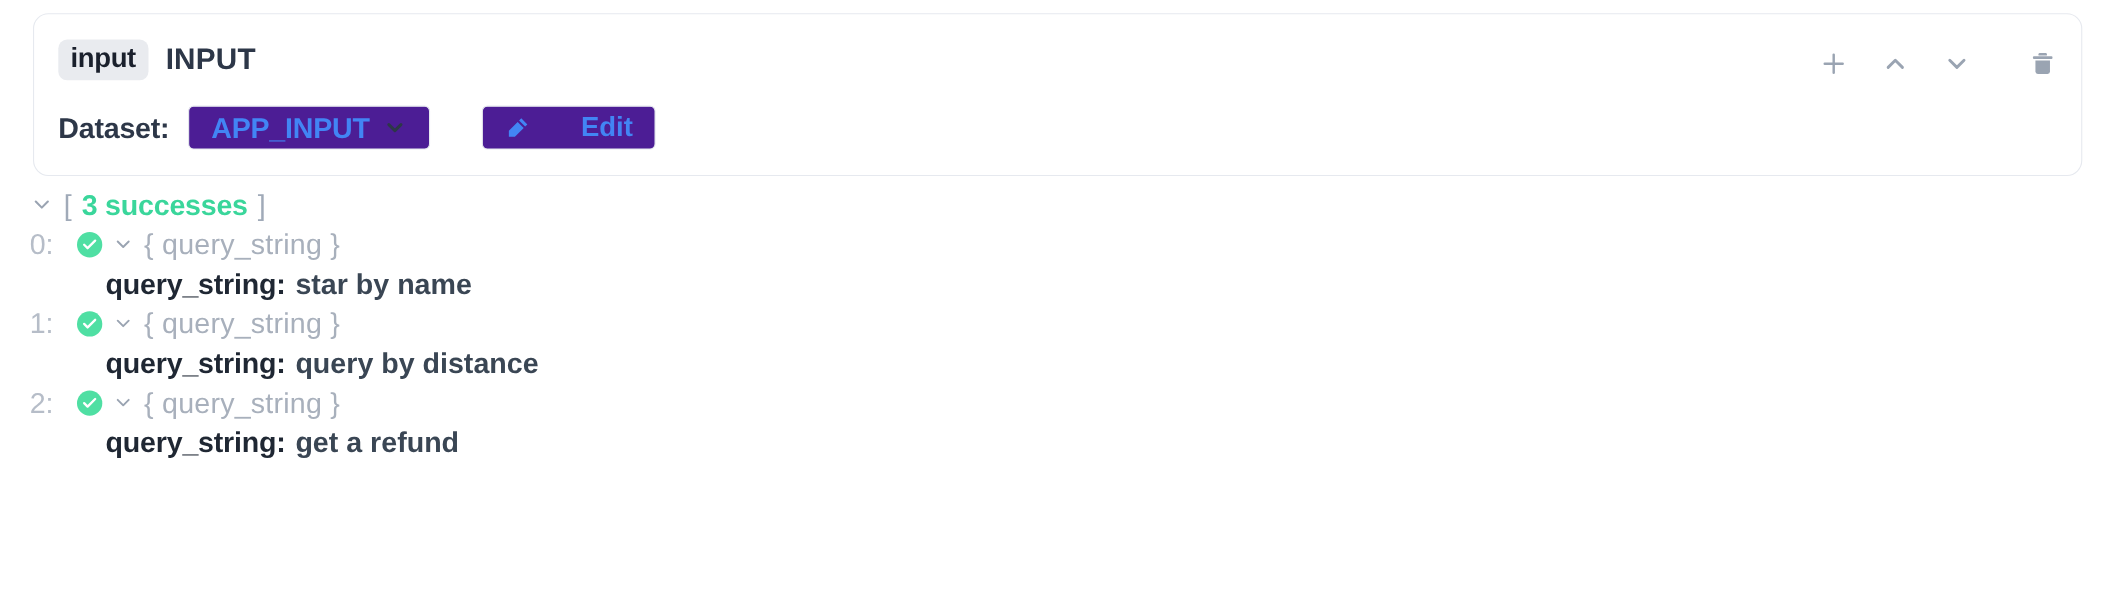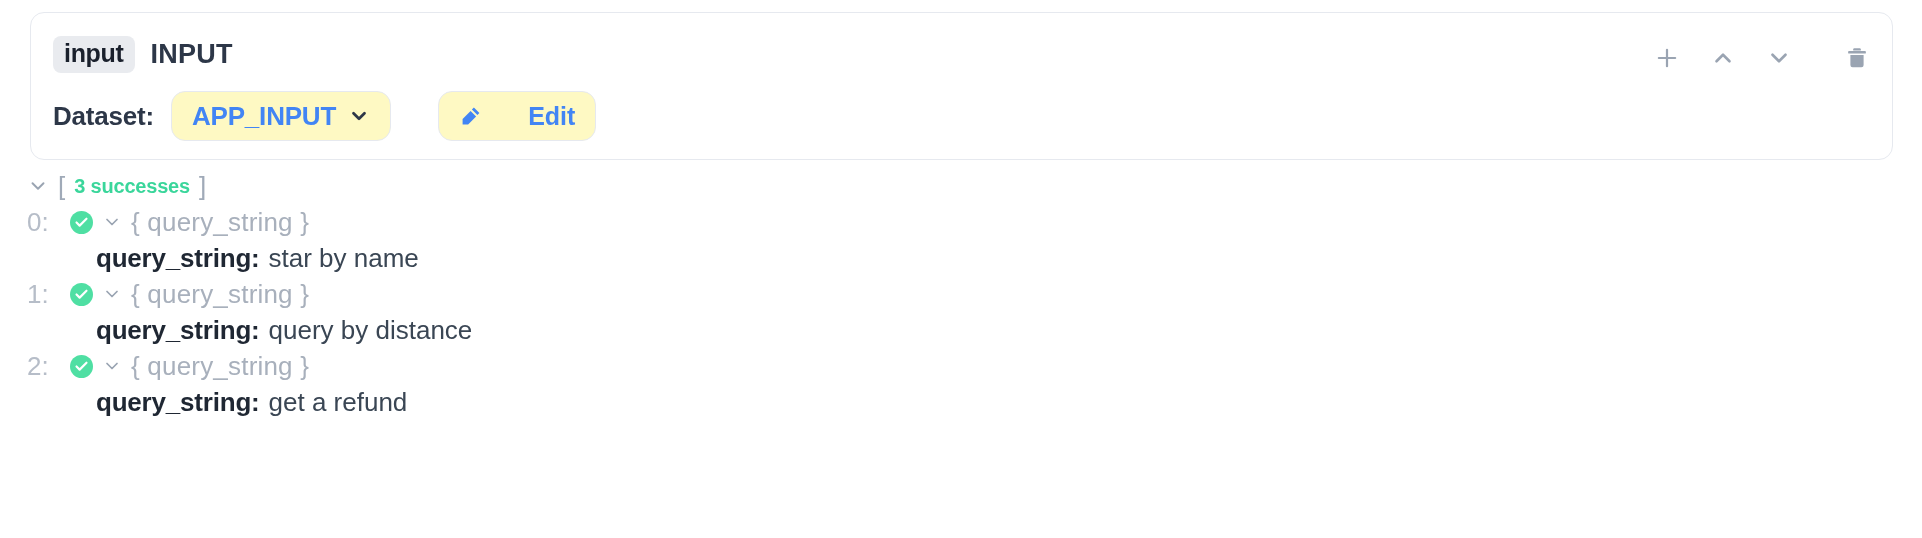--- a/index.html
+++ b/index.html
@@ -93,24 +93,24 @@
 
   .dataset-label {
     color: #2d3748;
     font-size: 26px;
     font-weight: 700;
     letter-spacing: -0.2px;
   }
 
   .pill-btn {
     box-sizing: border-box;
-    height: 50px;
+    height: 40px;
     border: 1.5px solid #e6e9ef;
-    border-radius: 14px;
-    background: #fef9c3;
+    border-radius: 5px;
+    background: #4c1d95;
     display: flex;
     align-items: center;
     justify-content: center;
     cursor: pointer;
     padding: 0 20px;
     gap: 12px;
   }
   .pill-btn.dataset-select { min-width: 212px; }
   .pill-btn.edit-btn { min-width: 128px; margin-left: 30px; gap: 45px; }
 
@@ -149,21 +149,21 @@
     align-items: center;
     cursor: pointer;
   }
   .bracket {
     color: #a0aab8;
     font-size: 26px;
     font-weight: 400;
   }
   .successes-text {
     color: #3ad69b;
-    font-size: 20px;
+    font-size: 26px;
     font-weight: 700;
     letter-spacing: -0.2px;
   }
 
   .item-row {
     display: flex;
     align-items: center;
     height: 36px;
     padding-left: 27px;
     gap: 0;
@@ -210,21 +210,21 @@
   }
   .kv-key {
     color: #1f2733;
     font-size: 26px;
     font-weight: 700;
     letter-spacing: -0.2px;
   }
   .kv-val {
     color: #3a4654;
     font-size: 26px;
-    font-weight: 400;
+    font-weight: 700;
     margin-left: 9px;
   }
 </style>
 </head>
 <body>
 
 <div class="card">
 
   <div class="card-row-title">
     <span class="badge-input">input</span>

